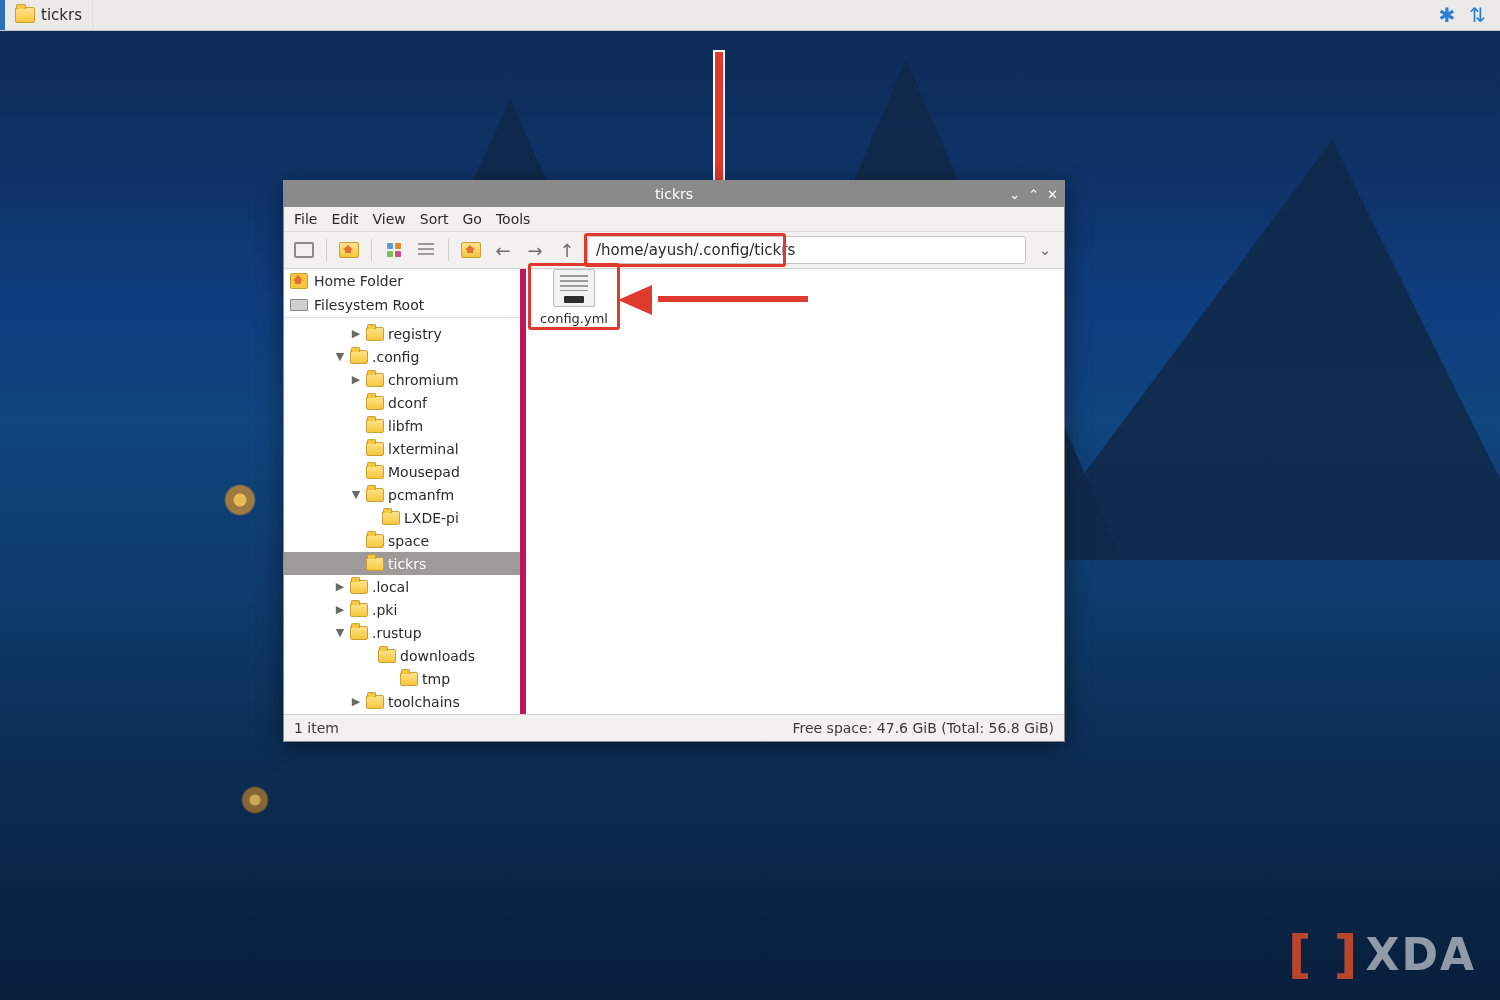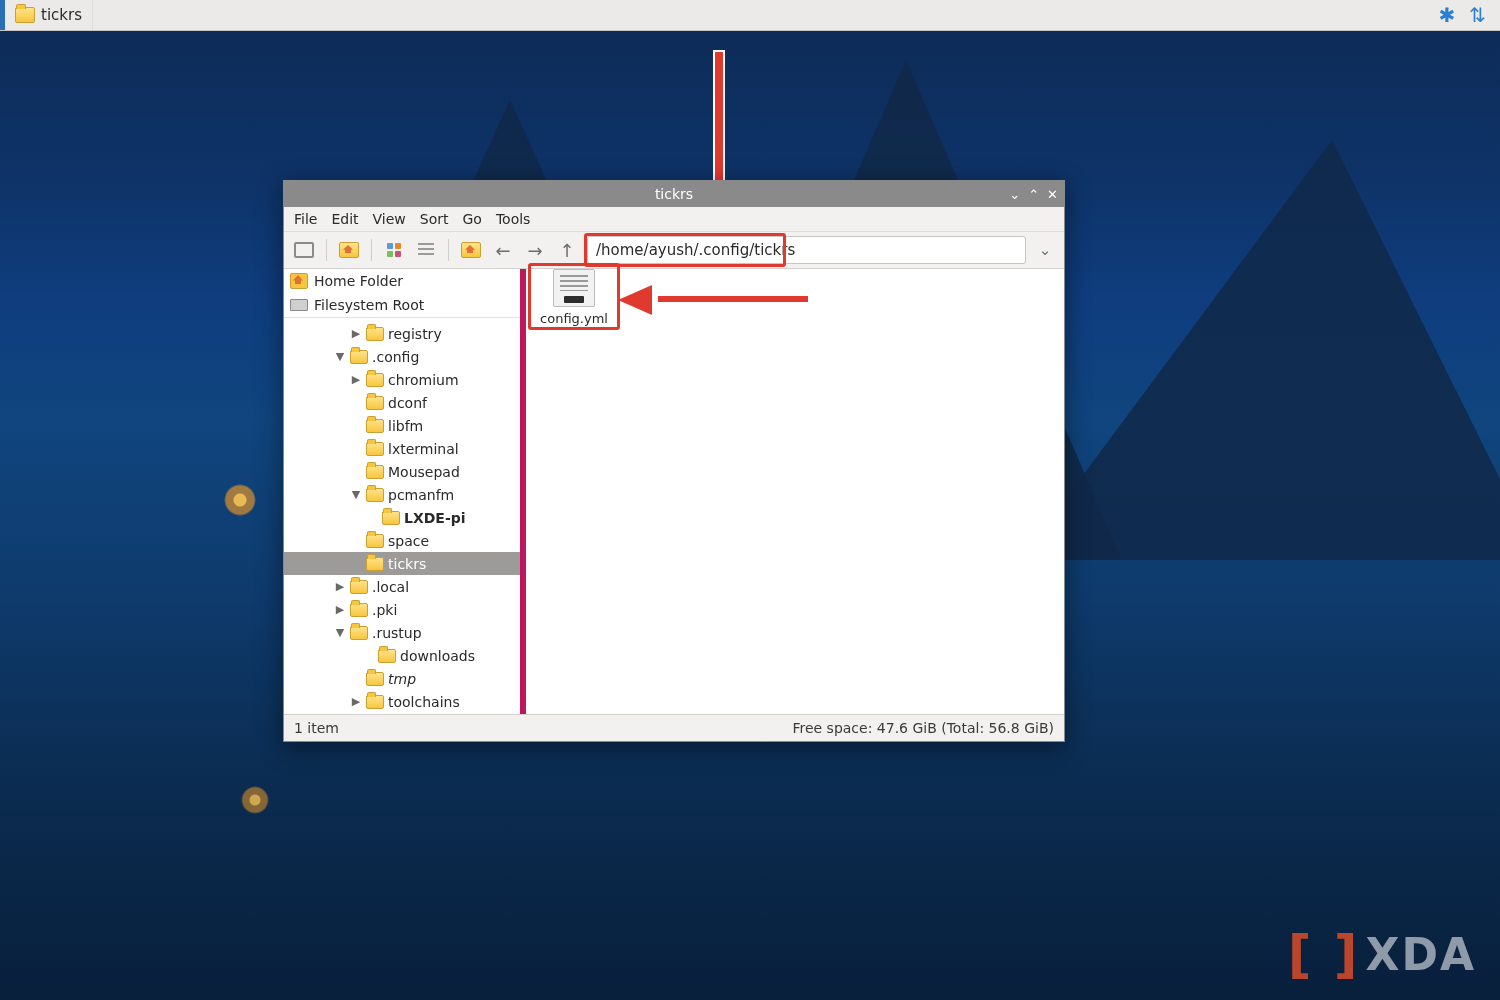--- a/index.html
+++ b/index.html
@@ -211,21 +211,21 @@
           <div class="node" style="padding-left: 66px;">
             <span class="exp"></span>
             <span class="fld"></span>
             <span>Mousepad</span>
           </div>
           <div class="node" style="padding-left: 66px;">
             <span class="exp">▼</span>
             <span class="fld"></span>
             <span>pcmanfm</span>
           </div>
-          <div class="node" style="padding-left: 82px; font-weight: bold;">
+          <div class="node" style="padding-left: 82px;">
             <span class="exp"></span>
             <span class="fld"></span>
             <span>LXDE-pi</span>
           </div>
           <div class="node" style="padding-left: 66px;">
             <span class="exp"></span>
             <span class="fld"></span>
             <span>space</span>
           </div>
           <div class="node sel" style="padding-left: 66px;">
@@ -246,21 +246,21 @@
           <div class="node" style="padding-left: 50px;">
             <span class="exp">▼</span>
             <span class="fld"></span>
             <span>.rustup</span>
           </div>
           <div class="node" style="padding-left: 78px;">
             <span class="exp"></span>
             <span class="fld"></span>
             <span>downloads</span>
           </div>
-          <div class="node" style="padding-left: 66px; font-style: italic;">
+          <div class="node" style="padding-left: 100px;">
             <span class="exp"></span>
             <span class="fld"></span>
             <span>tmp</span>
           </div>
           <div class="node" style="padding-left: 66px;">
             <span class="exp">▶</span>
             <span class="fld"></span>
             <span>toolchains</span>
           </div>
         </div>

